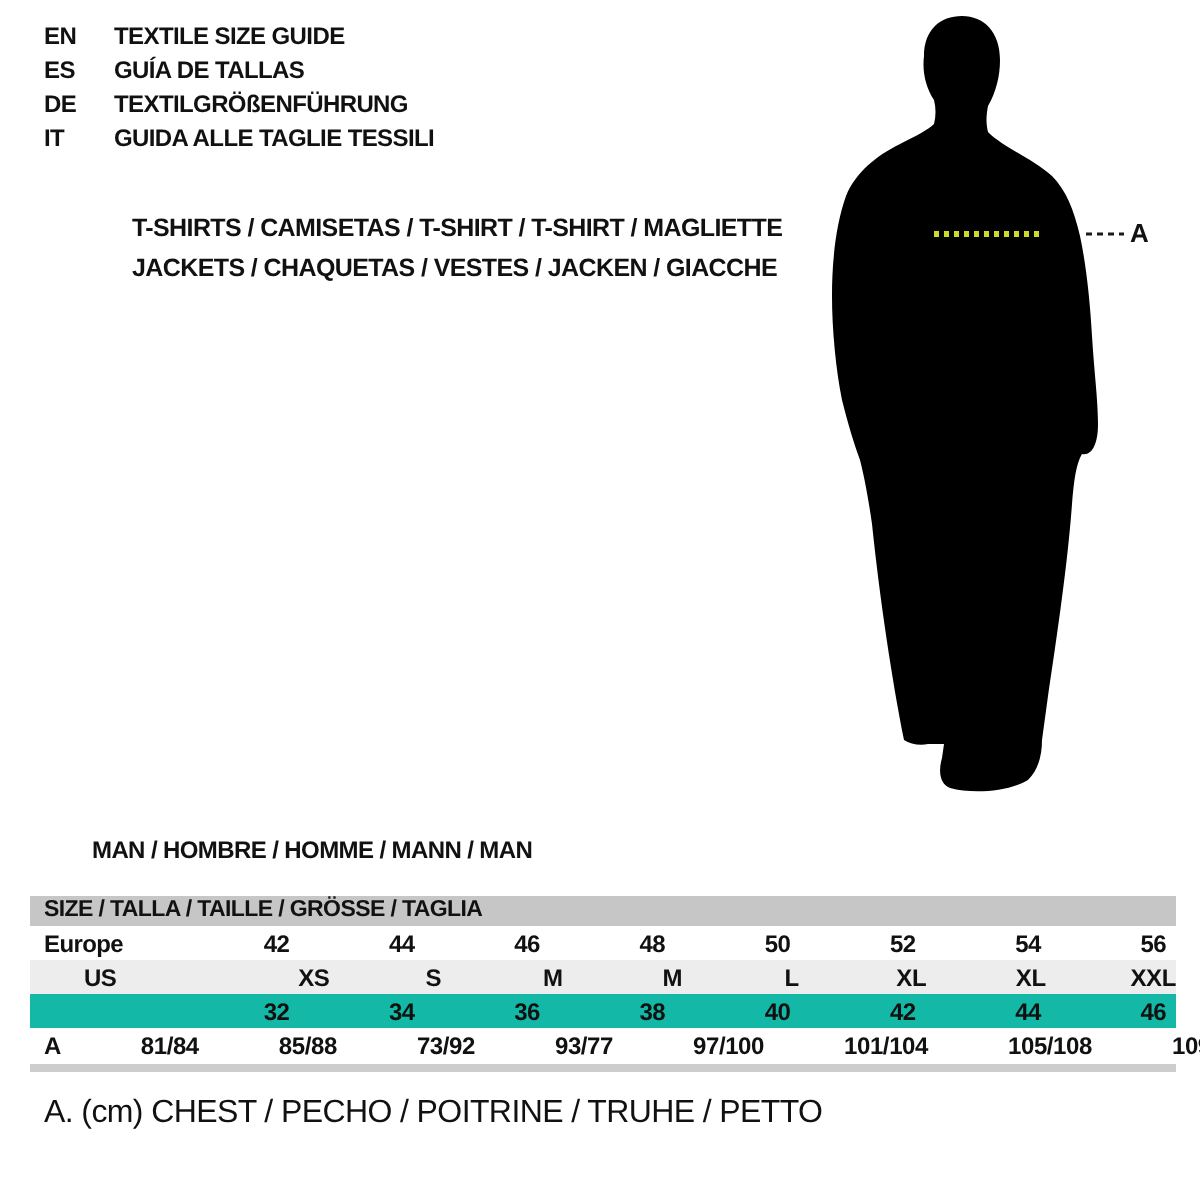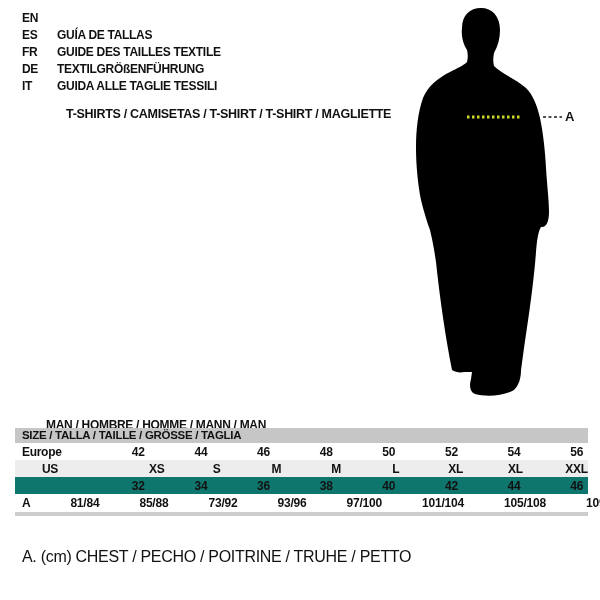--- a/index.html
+++ b/index.html
@@ -37,21 +37,21 @@
   }
 
   
   .section-title {
     left:22px; top:418px; font-size:12px; font-weight:bold; letter-spacing:-0.3px;
     white-space:nowrap;
     padding-left:24px;
   }
 
   
-  .size-table { left:15px; top:428px; width:573px; }
+  .size-table { left:15px; top:448px; width:573px; }
   .t-header {
     height:15px; line-height:15px; padding-left:7px;
     font-size:11.5px; font-weight:bold; letter-spacing:-0.3px;
   }
   .t-row { display:flex; height:17px; align-items:center;gap:40px; }
   .t-row.last { height:18px; }
   .t-label {
     width:72px; padding-left:7px; font-size:12px; font-weight:bold;
     letter-spacing:-0.3px;
   }
@@ -66,41 +66,39 @@
     left:22px; top:548px; font-size:16px; font-weight:normal; letter-spacing:-0.3px;
     white-space:nowrap;
   }
 </style>
 </head>
 <body>
 
 <div class="abs lang-block">
   <div class="lang-row">
     <span class="lang-code">EN</span>
+    <span class="lang-label">TEXTILE SIZE GUIDE</span>
   </div>
   <div class="lang-row">
     <span class="lang-code">ES</span>
     <span class="lang-label">GUÍA DE TALLAS</span>
-  </div>
-  <div class="lang-row">
-    <span class="lang-code">FR</span>
-    <span class="lang-label">GUIDE DES TAILLES TEXTILE</span>
   </div>
   <div class="lang-row">
     <span class="lang-code">DE</span>
     <span class="lang-label">TEXTILGRÖßENFÜHRUNG</span>
   </div>
   <div class="lang-row">
     <span class="lang-code">IT</span>
     <span class="lang-label">GUIDA ALLE TAGLIE TESSILI</span>
   </div>
 </div>
 
 <div class="abs cat-block">
   <div class="cat-line">T-SHIRTS / CAMISETAS / T-SHIRT / T-SHIRT / MAGLIETTE</div>
+  <div class="cat-line">JACKETS / CHAQUETAS / VESTES / JACKEN / GIACCHE</div>
 </div>
 
 <svg class="abs figure-svg" width="210" height="400" viewBox="0 0 210 400">
   <path d="M 91 8
            C 102 8, 110 16, 110 30
            C 110 38, 108 46, 104 53
            C 103 58, 103 62, 104 66
            C 112 74, 126 79, 136 88
            C 143 95, 147 105, 150 118
            C 153 132, 155 150, 156 168
@@ -153,38 +151,38 @@
     <span class="t-cell">XS</span>
     <span class="t-cell">S</span>
     <span class="t-cell">M</span>
     <span class="t-cell">M</span>
     <span class="t-cell">L</span>
     <span class="t-cell">XL</span>
     <span class="t-cell">XL</span>
     <span class="t-cell">XXL</span>
   </div>
 
-  <div class="t-row striped" style="background: #0f766e;">
+  <div class="t-row striped" style="background: #14b8a6;">
     <span class="t-label"></span>
     <span class="t-cell">32</span>
     <span class="t-cell">34</span>
     <span class="t-cell">36</span>
     <span class="t-cell">38</span>
     <span class="t-cell">40</span>
     <span class="t-cell">42</span>
     <span class="t-cell">44</span>
     <span class="t-cell">46</span>
   </div>
 
   <div class="t-row last">
     <span class="t-label">A</span>
     <span class="t-cell">81/84</span>
     <span class="t-cell">85/88</span>
     <span class="t-cell">73/92</span>
-    <span class="t-cell">93/96</span>
+    <span class="t-cell">93/77</span>
     <span class="t-cell">97/100</span>
     <span class="t-cell">101/104</span>
     <span class="t-cell">105/108</span>
     <span class="t-cell">109/112</span>
   </div>
 
   <div class="t-bottom-bar" style="background: rgb(205, 205, 205);"></div>
 </div>
 
 <div class="abs footnote">A. (cm) CHEST / PECHO / POITRINE / TRUHE / PETTO</div>

